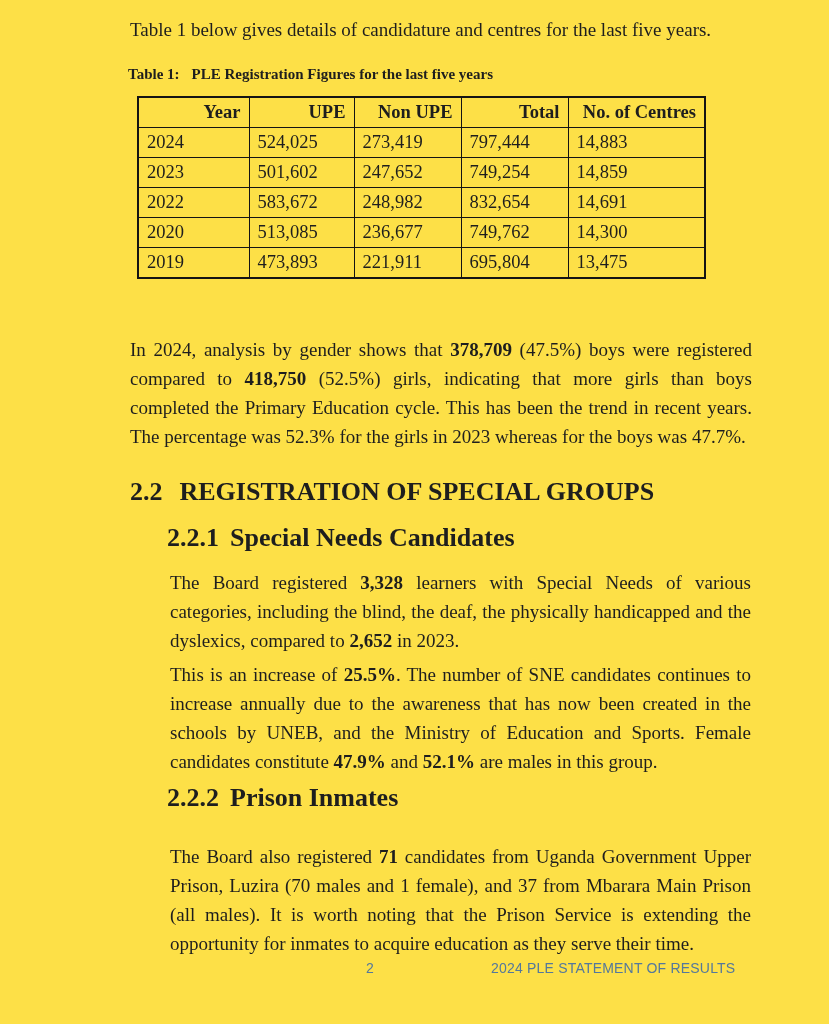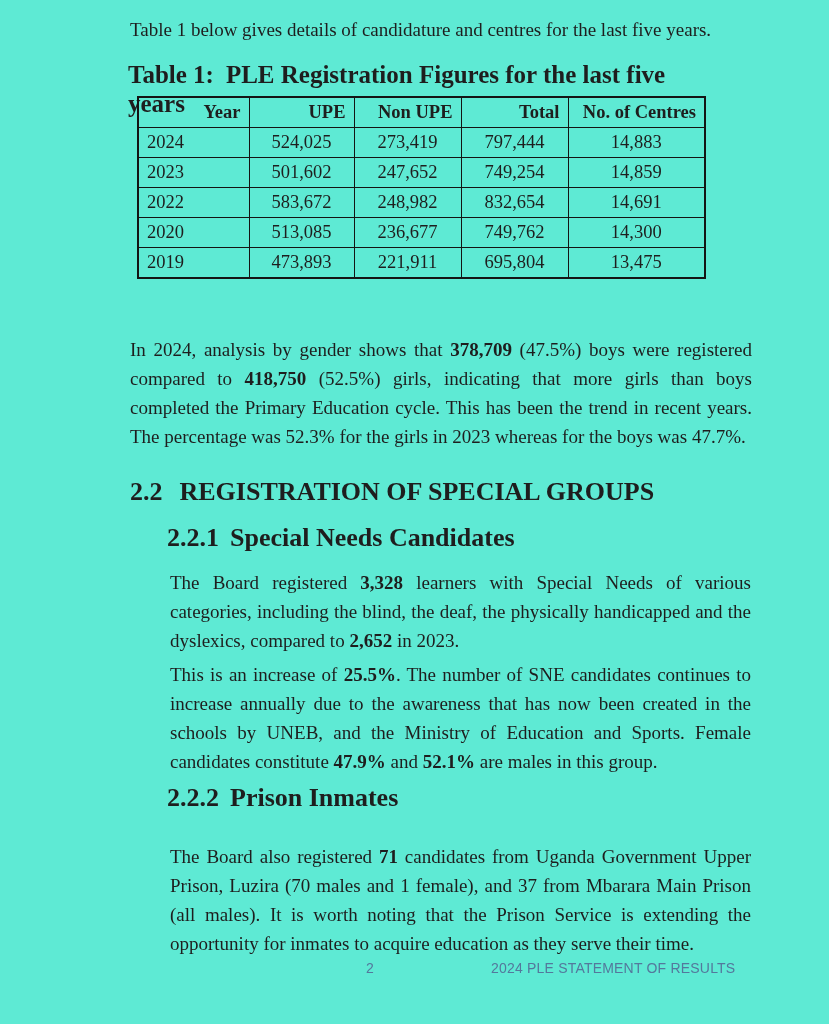--- a/index.html
+++ b/index.html
@@ -4,37 +4,37 @@
 <style>
   html, body {
     margin: 0;
     padding: 0;
     background: #ffffff;
   }
   .page {
     position: relative;
     width: 829px;
     height: 1024px;
-    background: #5eead4;
+    background: #fde047;
     font-family: "Liberation Serif", "DejaVu Serif", serif;
     color: #1e1e1e;
     overflow: hidden;
   }
   .block {
     position: absolute;
     font-size: 19px;
     line-height: 29px;
   }
   .para {
     text-align: justify;
   }
   strong { font-weight: 700; }
 
   .intro        { left: 130px; top: 15px;  width: 626px; }
-  .table-title  { left: 128px; top: 60px;  width: 600px; font-weight: 700; font-size: 25px; }
+  .table-title  { left: 128px; top: 60px;  width: 600px; font-weight: 700; font-size: 15px; }
   .table-title .tnum { margin-right: 12px; }
 
   .table-wrap   { left: 137px; top: 96px; }
   table.reg {
     border-collapse: collapse;
     table-layout: fixed;
     width: 567px;
     font-size: 18.5px;
     border: 2.5px solid #141414;
   }
@@ -44,21 +44,21 @@
     height: 22.5px;
     overflow: hidden;
     white-space: nowrap;
   }
   table.reg th {
     text-align: right;
     font-weight: 700;
     height: 24px;
   }
   table.reg td.col-year { text-align: left; }
-  table.reg td.col-num  { text-align: center; }
+  table.reg td.col-num  { text-align: left; }
 
   .para-increase { left: 130px; top: 262px; width: 622px; }
   .para-gender   { left: 130px; top: 335px; width: 622px; }
 
   .heading {
     position: absolute;
     font-weight: 700;
     font-size: 26px;
     line-height: 24px;
     white-space: nowrap;

